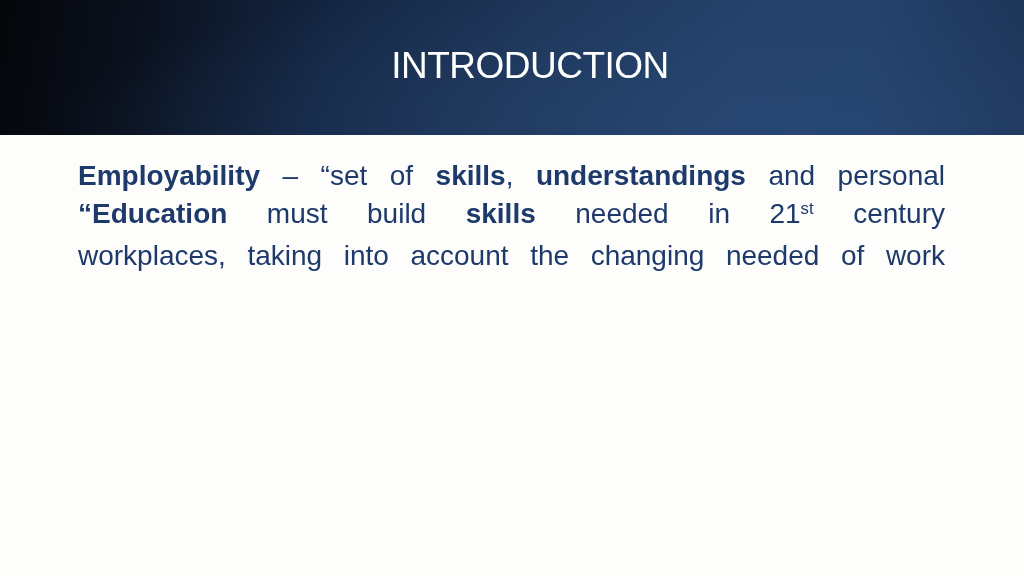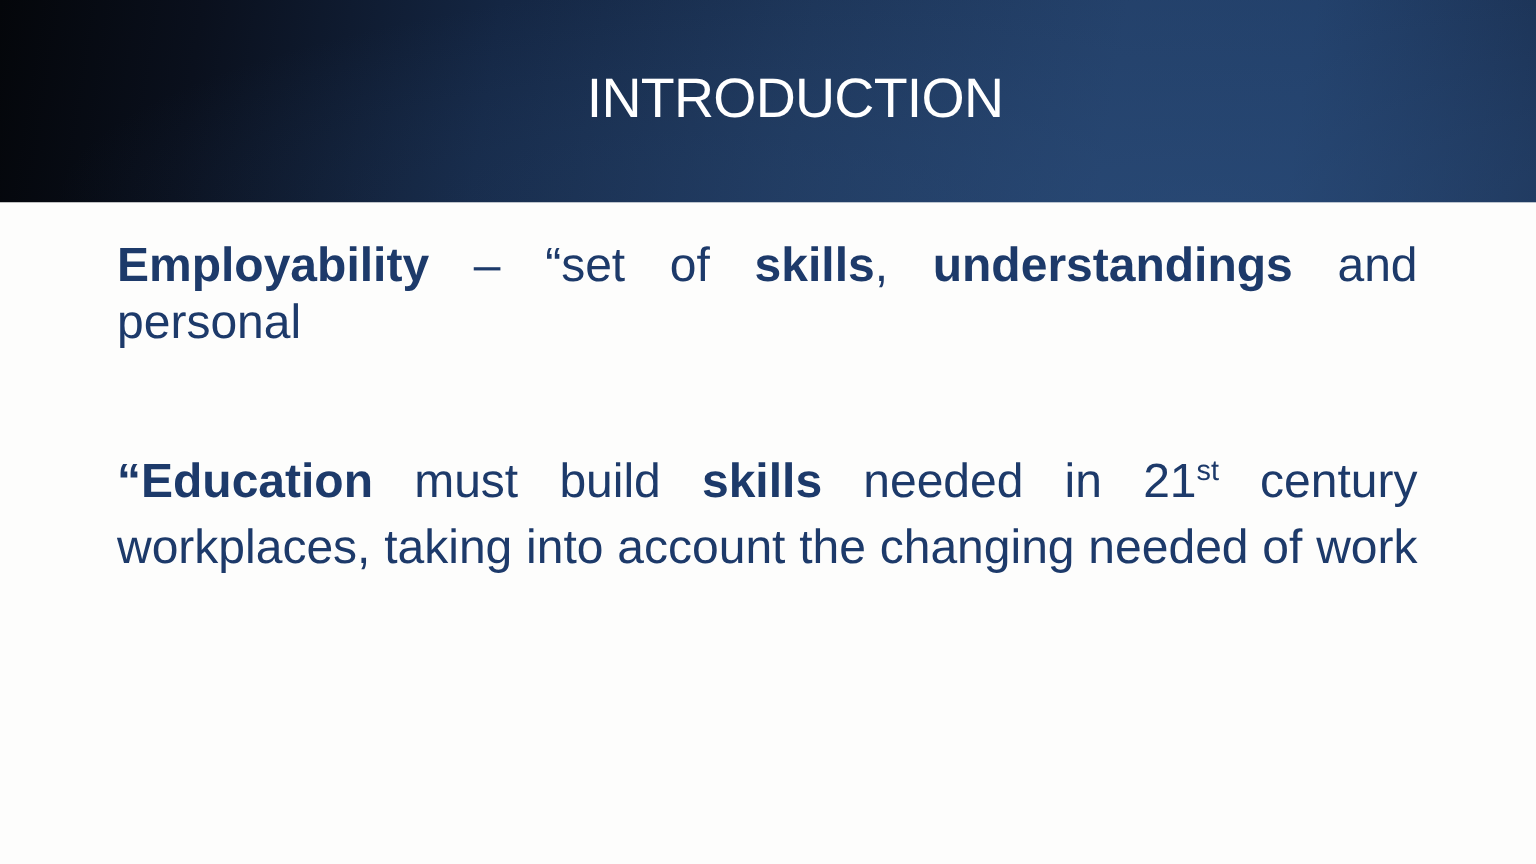--- a/index.html
+++ b/index.html
@@ -39,25 +39,25 @@
   }
   .body-area {
     position: absolute;
     top: 135px; left: 0;
     width: 1024px;
     height: 441px;
     background: #fdfdfc;
     box-sizing: border-box;
     padding: 22px 79px 12px 78px;
     color: #1d3a6a;
-    font-size: 32px;
+    font-size: 28px;
     line-height: 38px;
   }
   .paragraph { margin: 0; }
-  .paragraph + .paragraph { margin-top: 68px; }
+  .paragraph + .paragraph { }
   .text-line {
     text-align: justify;
     text-align-last: justify;
     hyphens: none;
   }
   .text-line.last-line {
     text-align-last: left;
   }
   .run-bold { font-weight: bold; }
   .run-sup {

